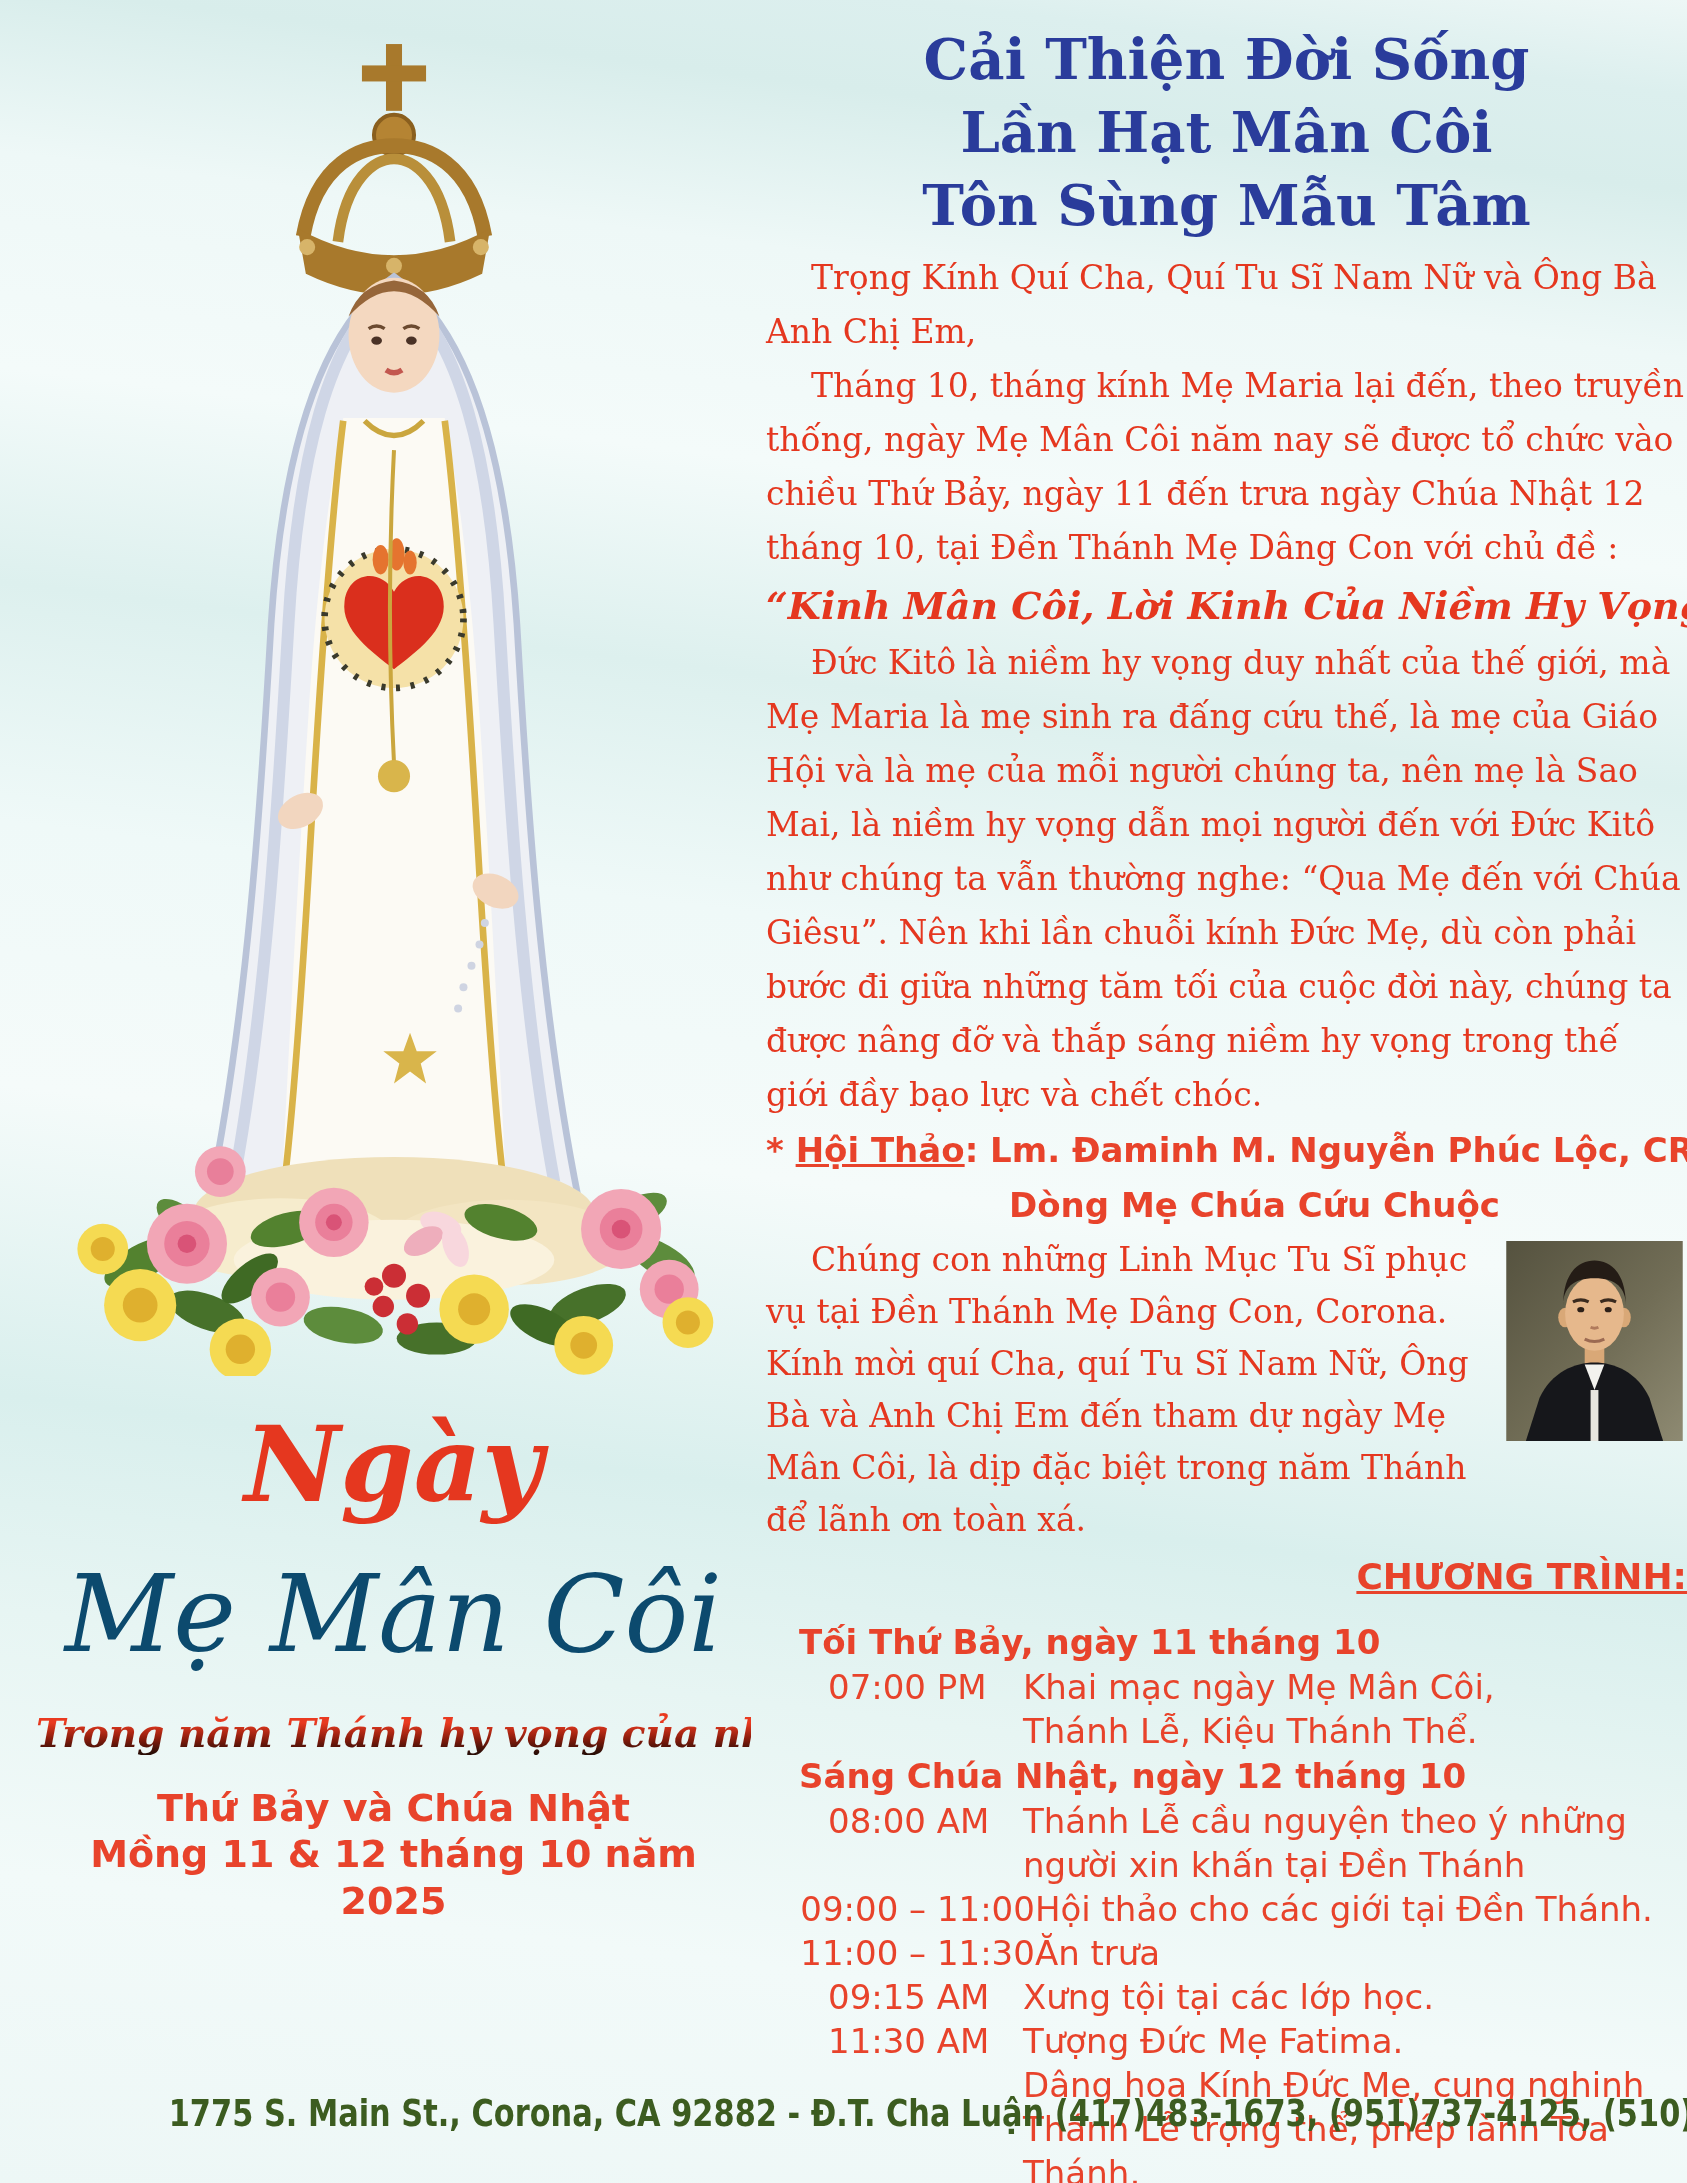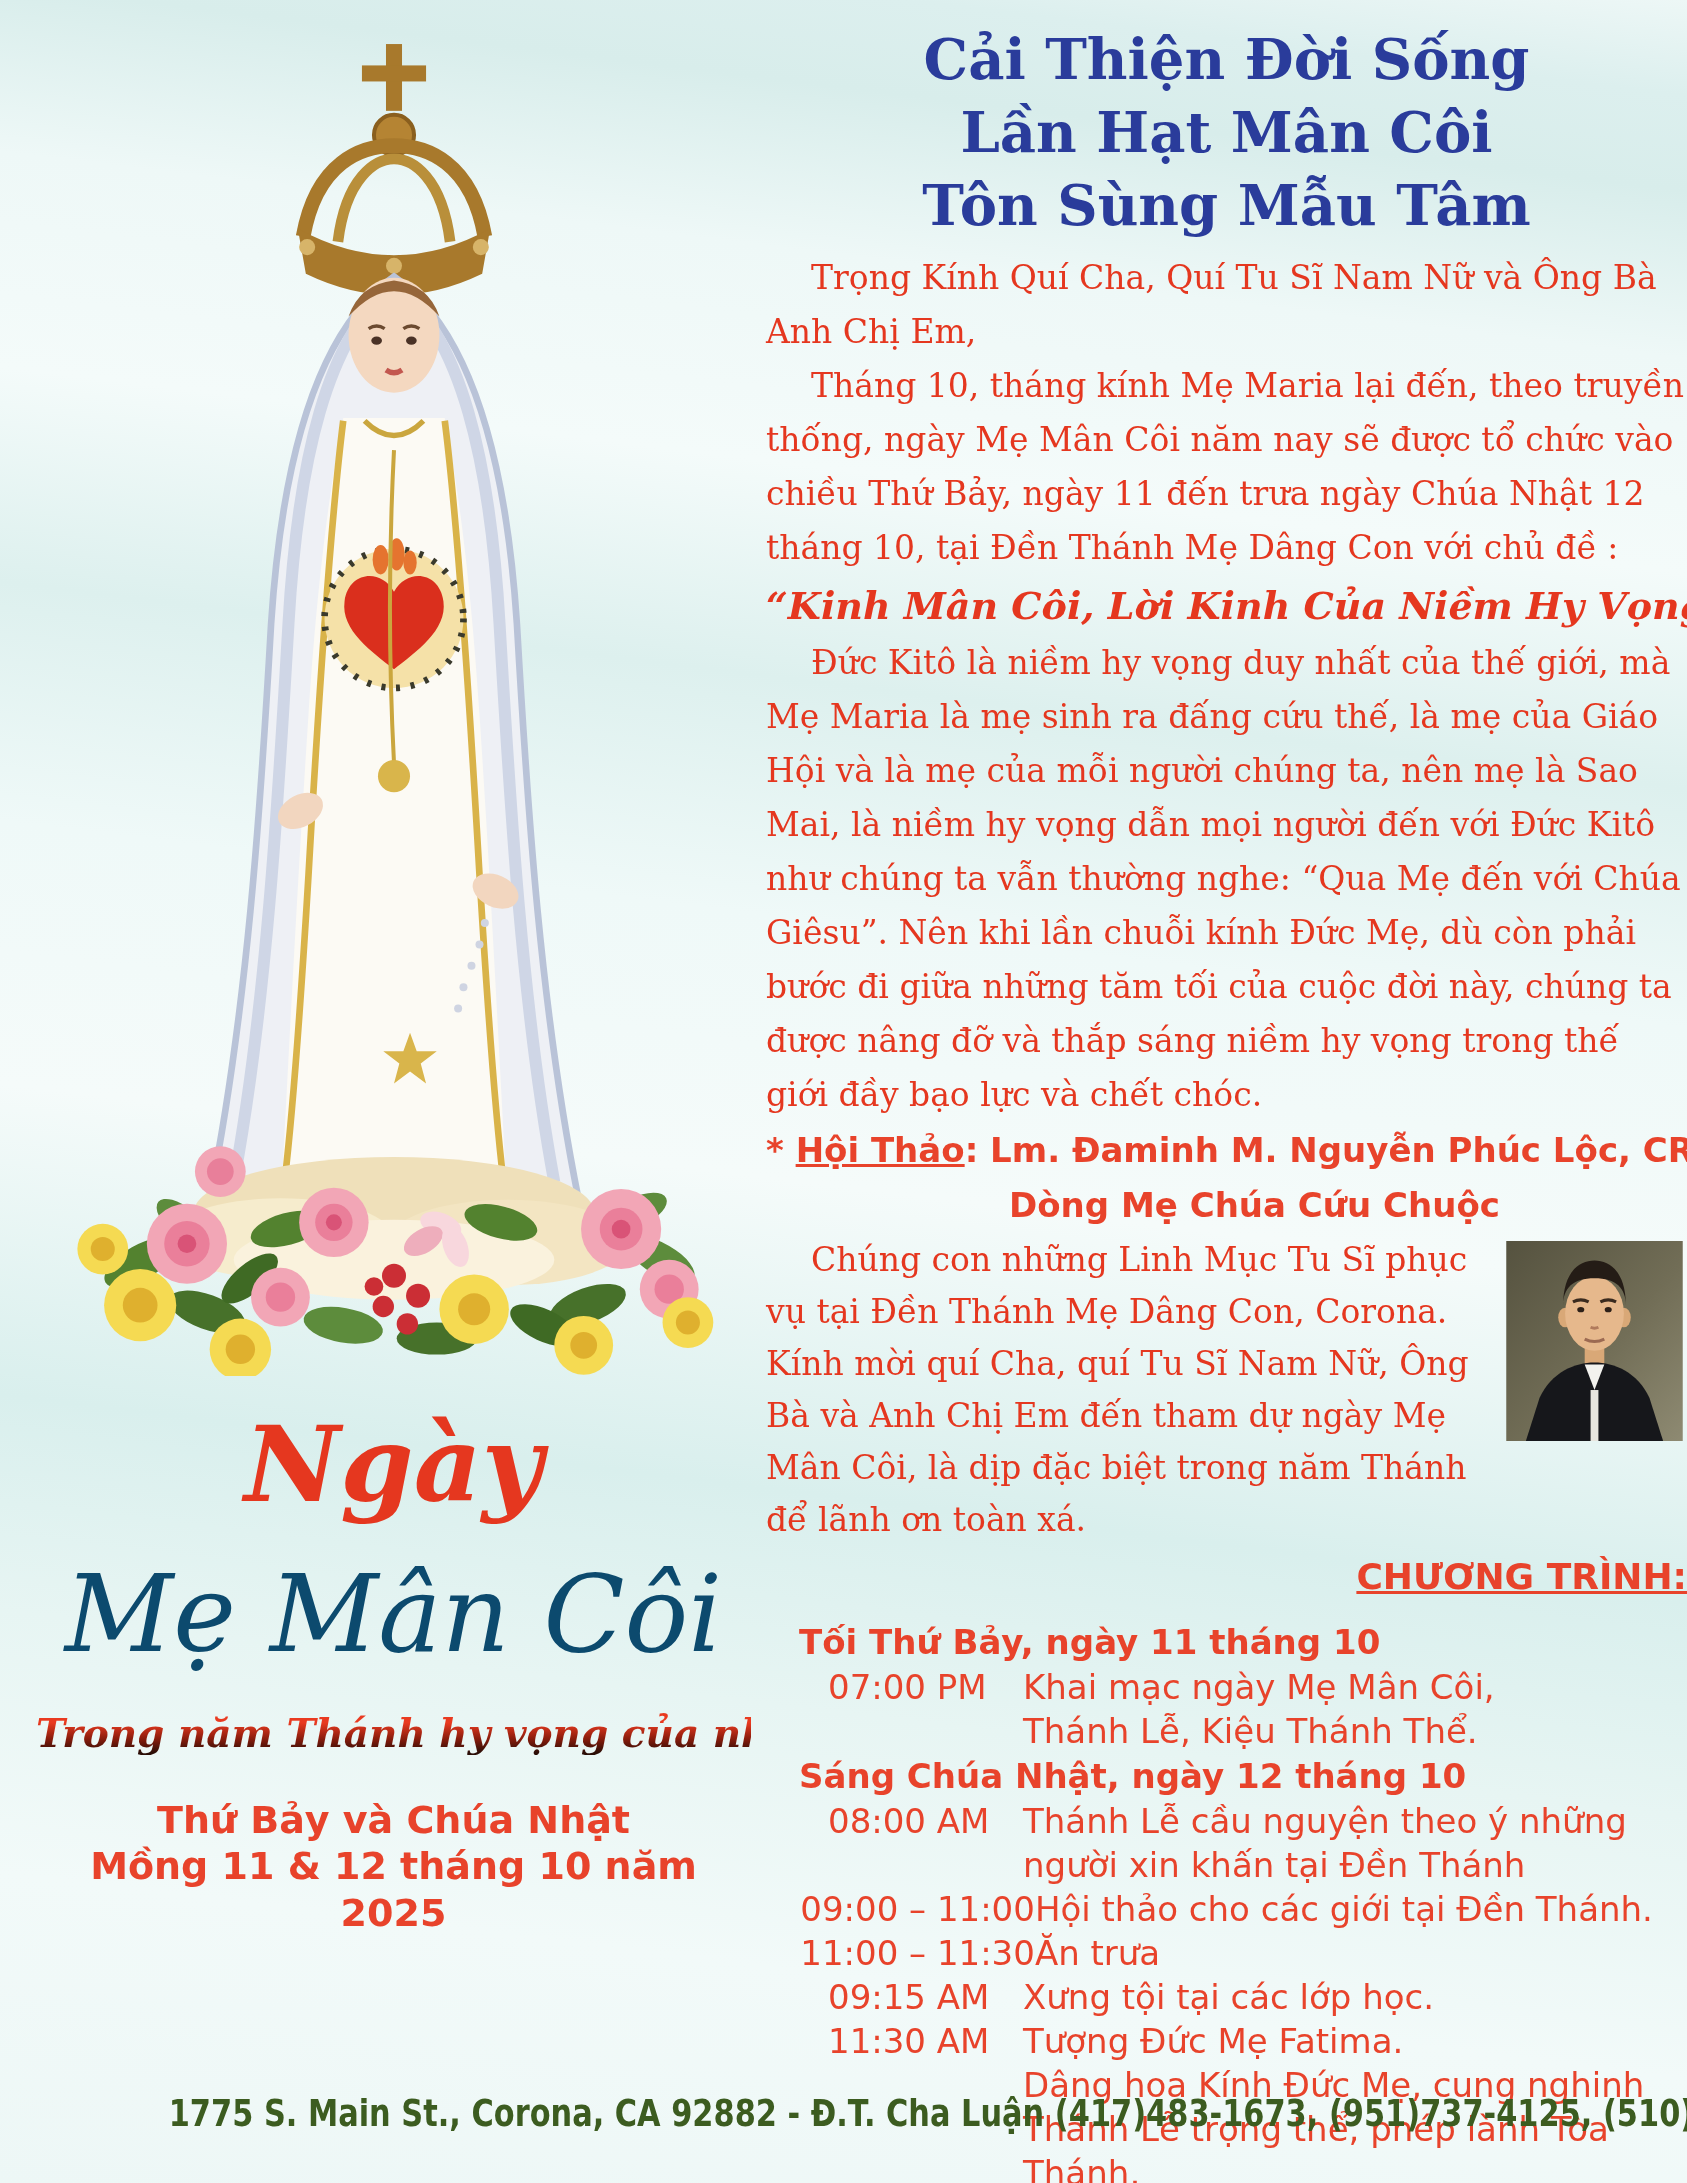--- a/index.html
+++ b/index.html
@@ -31,21 +31,21 @@
     font-size:39px;line-height:1.1;white-space:nowrap;
     background:linear-gradient(#e93a20 25%, #8a1c0c 62%, #2a0d06 95%);
     -webkit-background-clip:text;background-clip:text;color:transparent;
   }
   .shrine-name{
     margin-top:41px;
     font-family:"DejaVu Serif", serif;font-weight:bold;
     font-size:53px;line-height:1;color:#2b49a4;
   }
   .date-lines{
-    margin-top:42px;
+    margin-top:30px;
     font-family:"DejaVu Sans", sans-serif;font-weight:bold;
     font-size:38px;line-height:1.22;color:#e8432b;
   }
 
   
   .right-col{position:absolute;left:766px;top:22.5px;width:921px;}
   .main-title{
     text-align:center;font-family:"DejaVu Serif", serif;font-weight:bold;
     font-size:56px;line-height:73px;color:#2a3c9b;
   }

